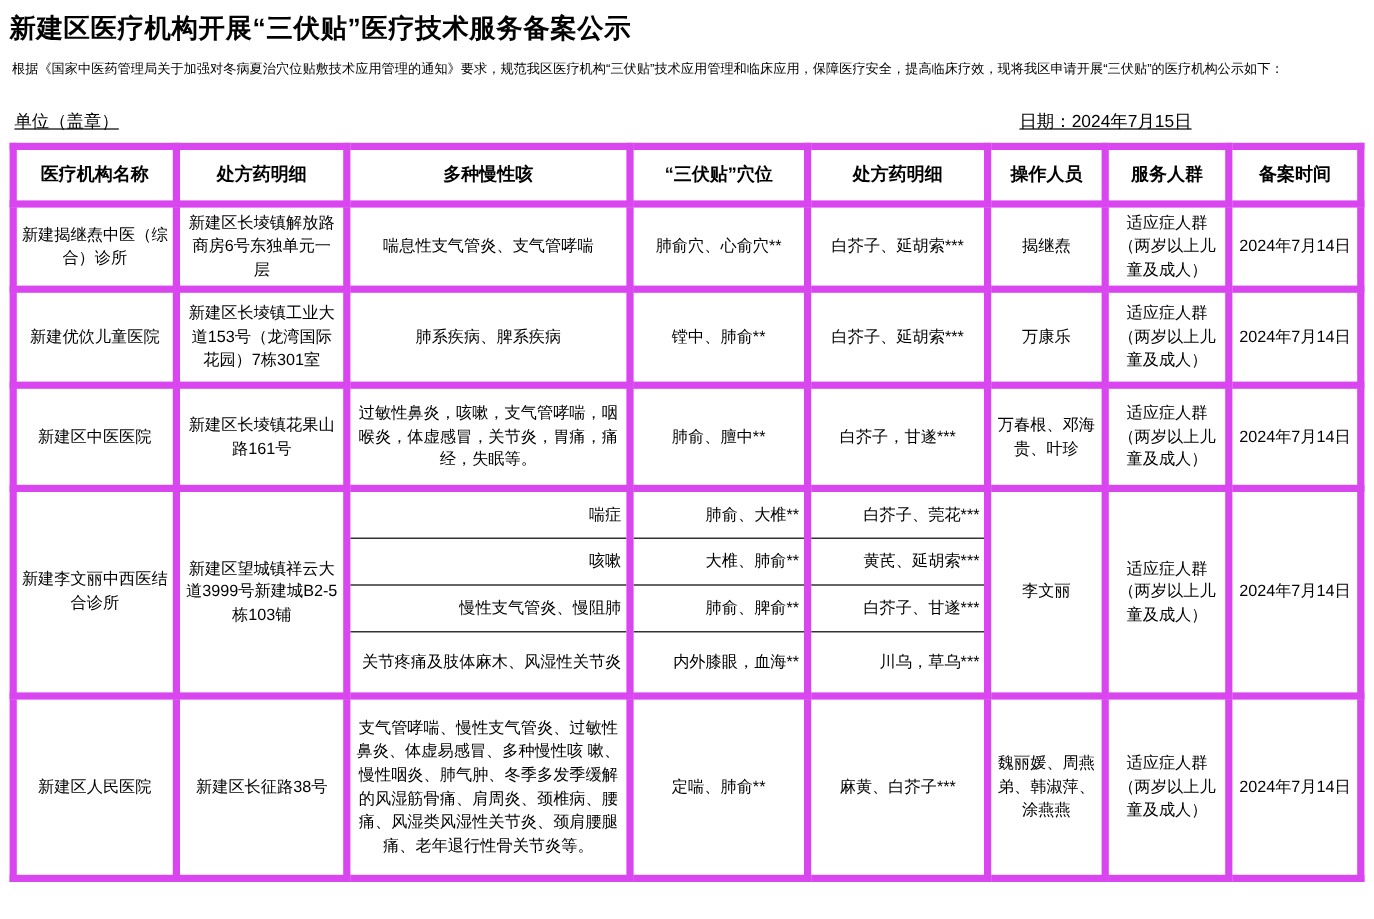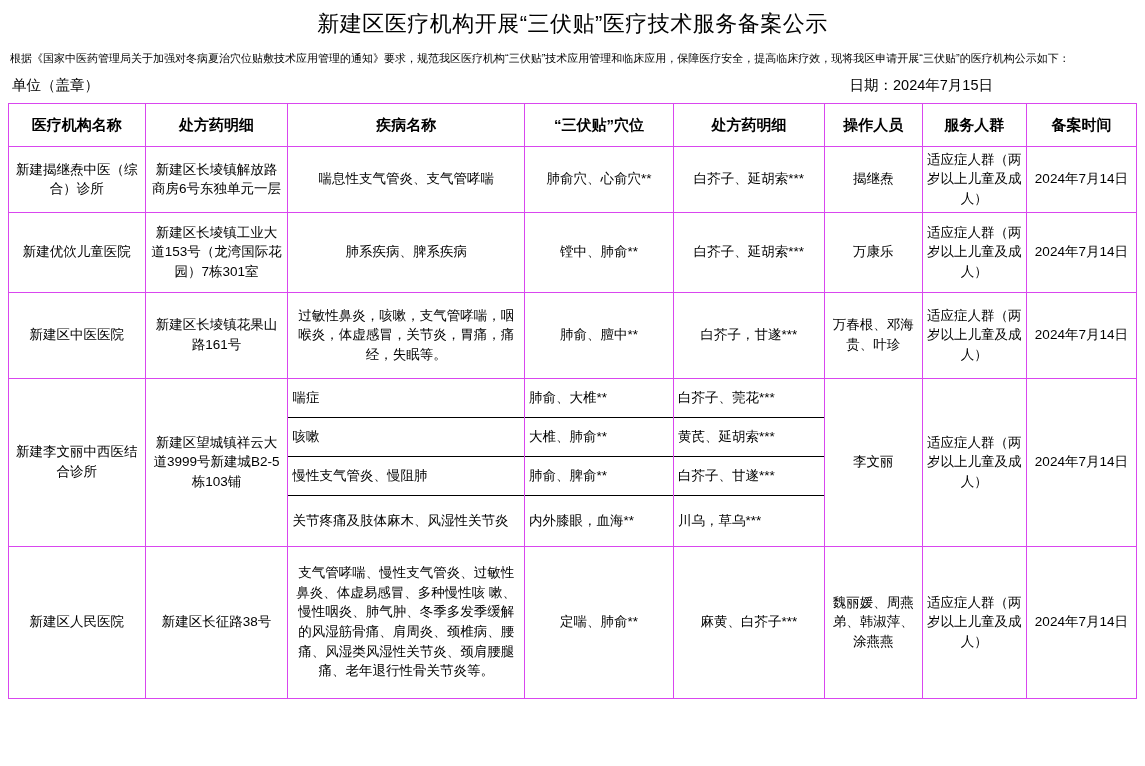--- a/index.html
+++ b/index.html
@@ -15,51 +15,51 @@
     overflow: hidden;
   }
   .page {
     width: 1145px;
     height: 766px;
     box-sizing: border-box;
     padding: 6px 8px 0 8px;
     position: relative;
   }
   .title {
-    text-align: center;
     font-size: 22px;
-    font-weight: normal;
+    font-weight: bold;
     letter-spacing: 0.5px;
     margin: 4px 0 10px 0;
     line-height: 1.3;
   }
   .intro {
     font-size: 11px;
     line-height: 1.75;
     text-align: justify;
     margin: 0 2px 6px 2px;
     text-indent: 0;
   }
   .meta-row {
     display: flex;
     justify-content: space-between;
     font-size: 14.5px;
-    margin: 8px 2px 8px 2px;
+    margin: 24px 2px 8px 2px;
+    text-decoration: underline;
   }
   .meta-left { padding-left: 2px; }
   .meta-right { padding-right: 142px; }
 
   table.main {
     border-collapse: collapse;
     width: 1129px;
     table-layout: fixed;
     margin: 0 auto;
   }
   table.main td, table.main th {
-    border: 1px solid #d946ef;
+    border: 6px solid #d946ef;
     padding: 3px 4px;
     font-size: 13.5px;
     line-height: 1.45;
     text-align: center;
     vertical-align: middle;
     word-wrap: break-word;
   }
   table.main thead td {
     font-weight: bold;
     font-size: 15px;
@@ -75,21 +75,21 @@
     border-collapse: collapse;
     width: 100%;
     table-layout: fixed;
   }
   table.inner td {
     border: 0;
     border-bottom: 1px solid #000;
     padding: 4px 4px;
     font-size: 13.5px;
     line-height: 1.45;
-    text-align: left;
+    text-align: right;
     vertical-align: middle;
   }
   table.inner tr:last-child td {
     border-bottom: 0;
   }
   .note {
     font-size: 14.5px;
     margin: 10px 4px 0 6px;
     line-height: 1.6;
   }
@@ -124,21 +124,21 @@
         <col class="c-point">
       <col class="c-drug">
         <col class="c-oper">
         <col class="c-people">
         <col class="c-time">
     </colgroup>
     <thead>
       <tr>
         <td>医疗机构名称</td>
         <td>处方药明细</td>
-        <td>疾病名称</td>
+        <td>多种慢性咳</td>
         <td>“三伏贴”穴位</td>
         <td>处方药明细</td>
         <td>操作人员</td>
         <td>服务人群</td>
         <td>备案时间</td>
       </tr>
     </thead>
     <tbody>
       <tr style="height:64px;">
         <td>新建揭继焘中医（综合）诊所</td>

